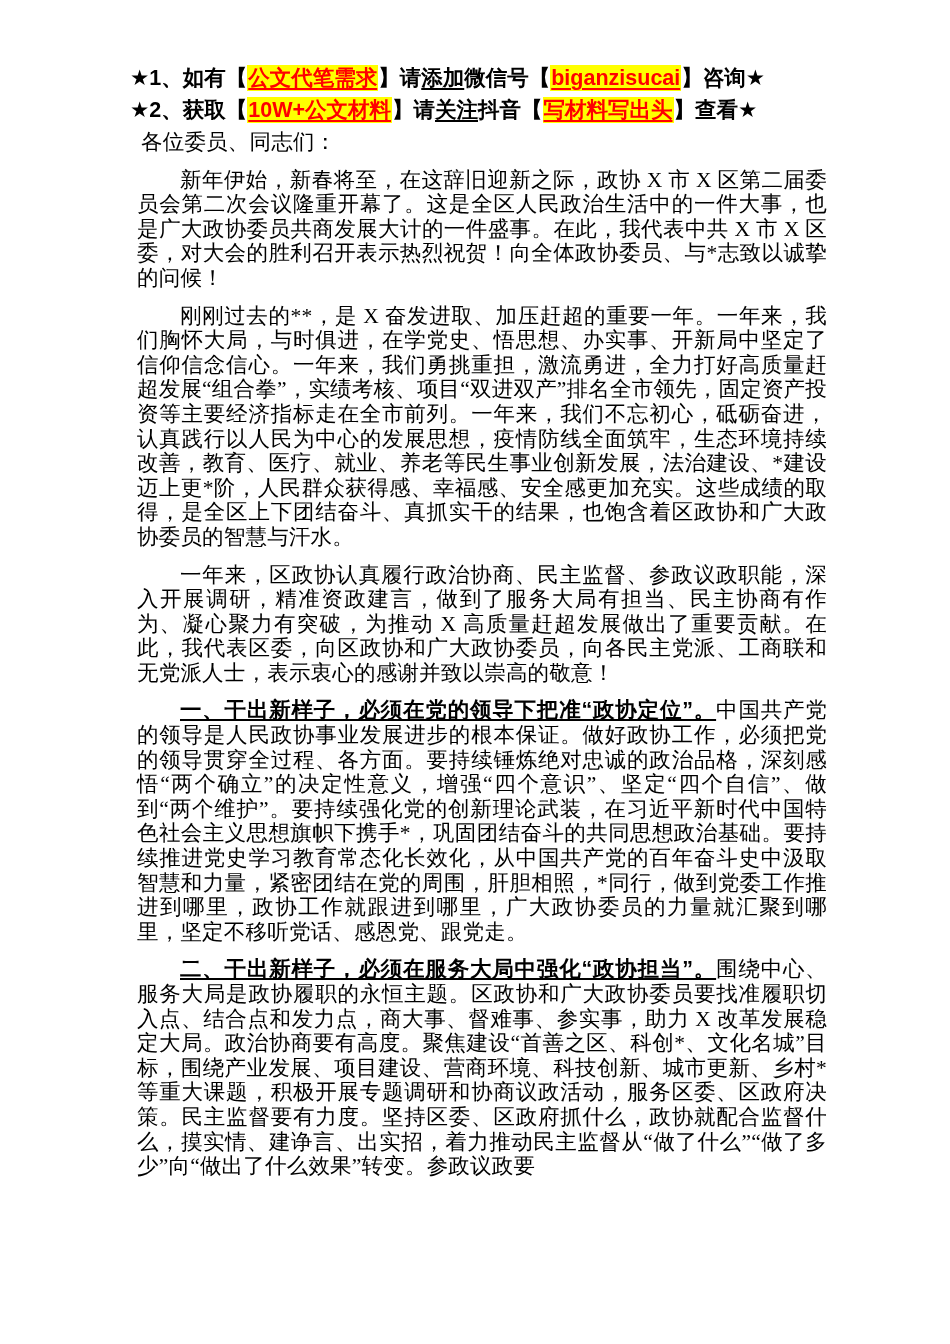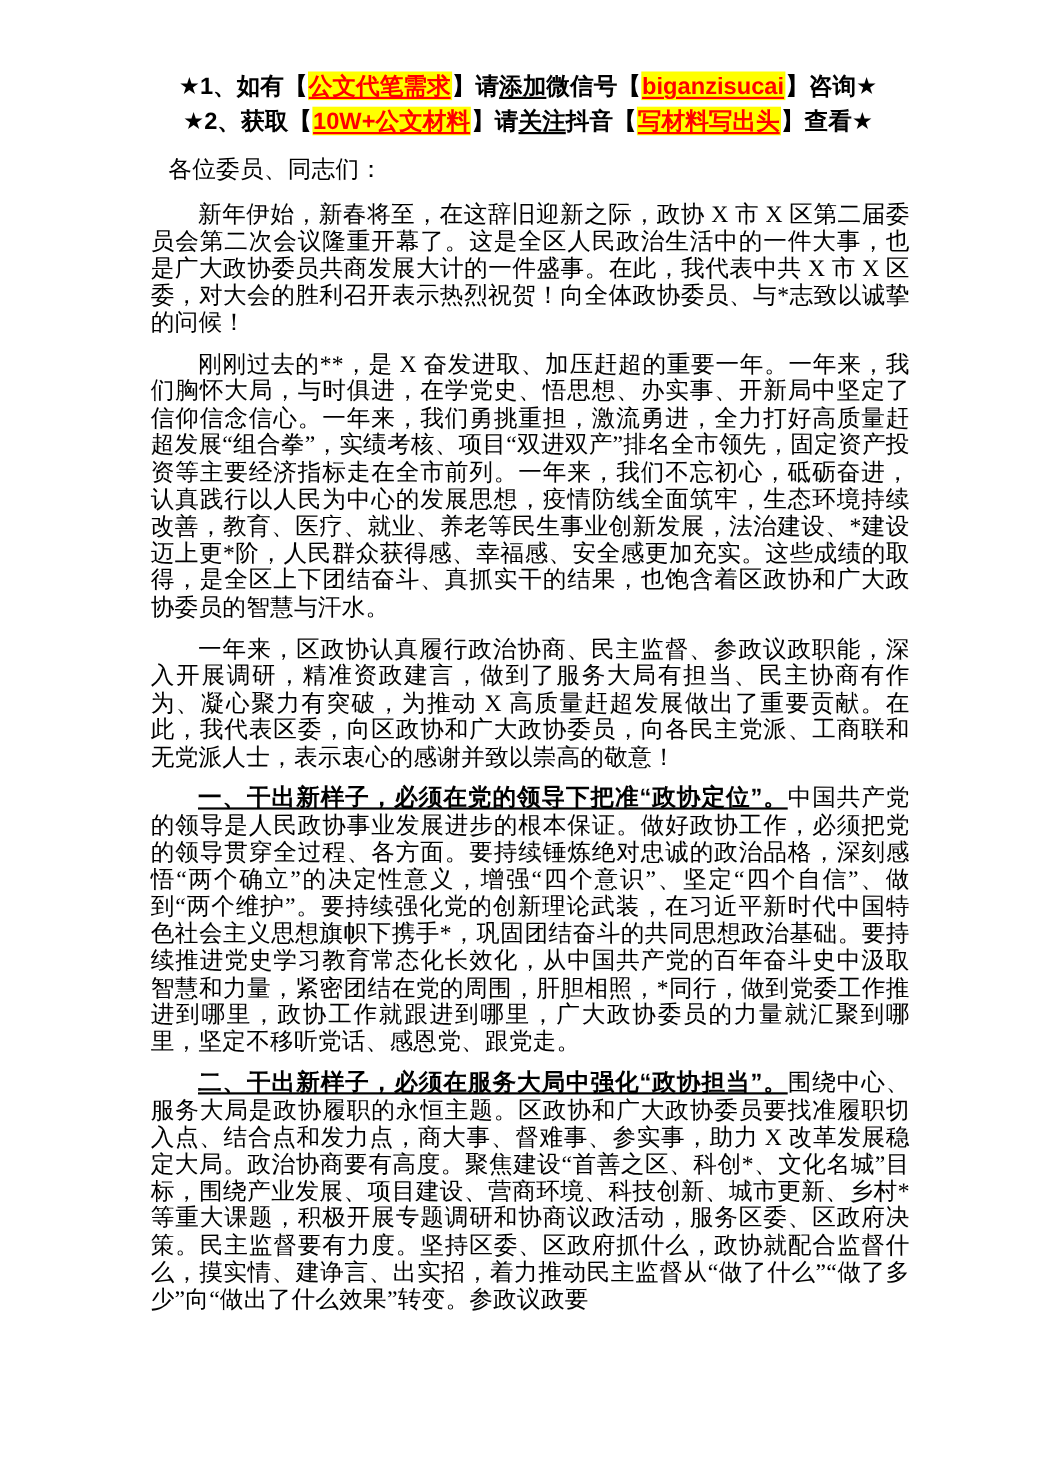--- a/index.html
+++ b/index.html
@@ -12,21 +12,21 @@
     width: 950px;
     height: 1344px;
     background: #ffffff;
     overflow: hidden;
     color: #000000;
     font-family: "Liberation Serif", "DejaVu Serif", serif;
   }
   .banner {
     padding-left: 130px;
     padding-right: 120px;
-    text-align: center;
+    text-align: left;
     font-family: "Liberation Sans", "DejaVu Sans", sans-serif;
     font-weight: bold;
     font-size: 21.5px;
     line-height: 32px;
     white-space: nowrap;
   }
   .banner-top { padding-top: 62px; }
   .banner-bottom { margin-top: 7px; }
   .hl {
     color: #ff0000;
@@ -46,21 +46,21 @@
   .doc-body {
     padding-left: 137px;
     padding-right: 123px;
     font-size: 21.5px;
     line-height: 24.6px;
     text-align: justify;
     text-justify: inter-character;
     letter-spacing: 0.2px;
   }
   .salutation {
-    margin: 16px;
+    margin: 4px;
     text-indent: 0;
   }
   .para {
     margin: 13px 0 0 0;
     text-indent: 2em;
   }
   .ph {
     font-weight: bold;
     font-family: "Liberation Sans", "DejaVu Sans", sans-serif;
     text-decoration: underline;

